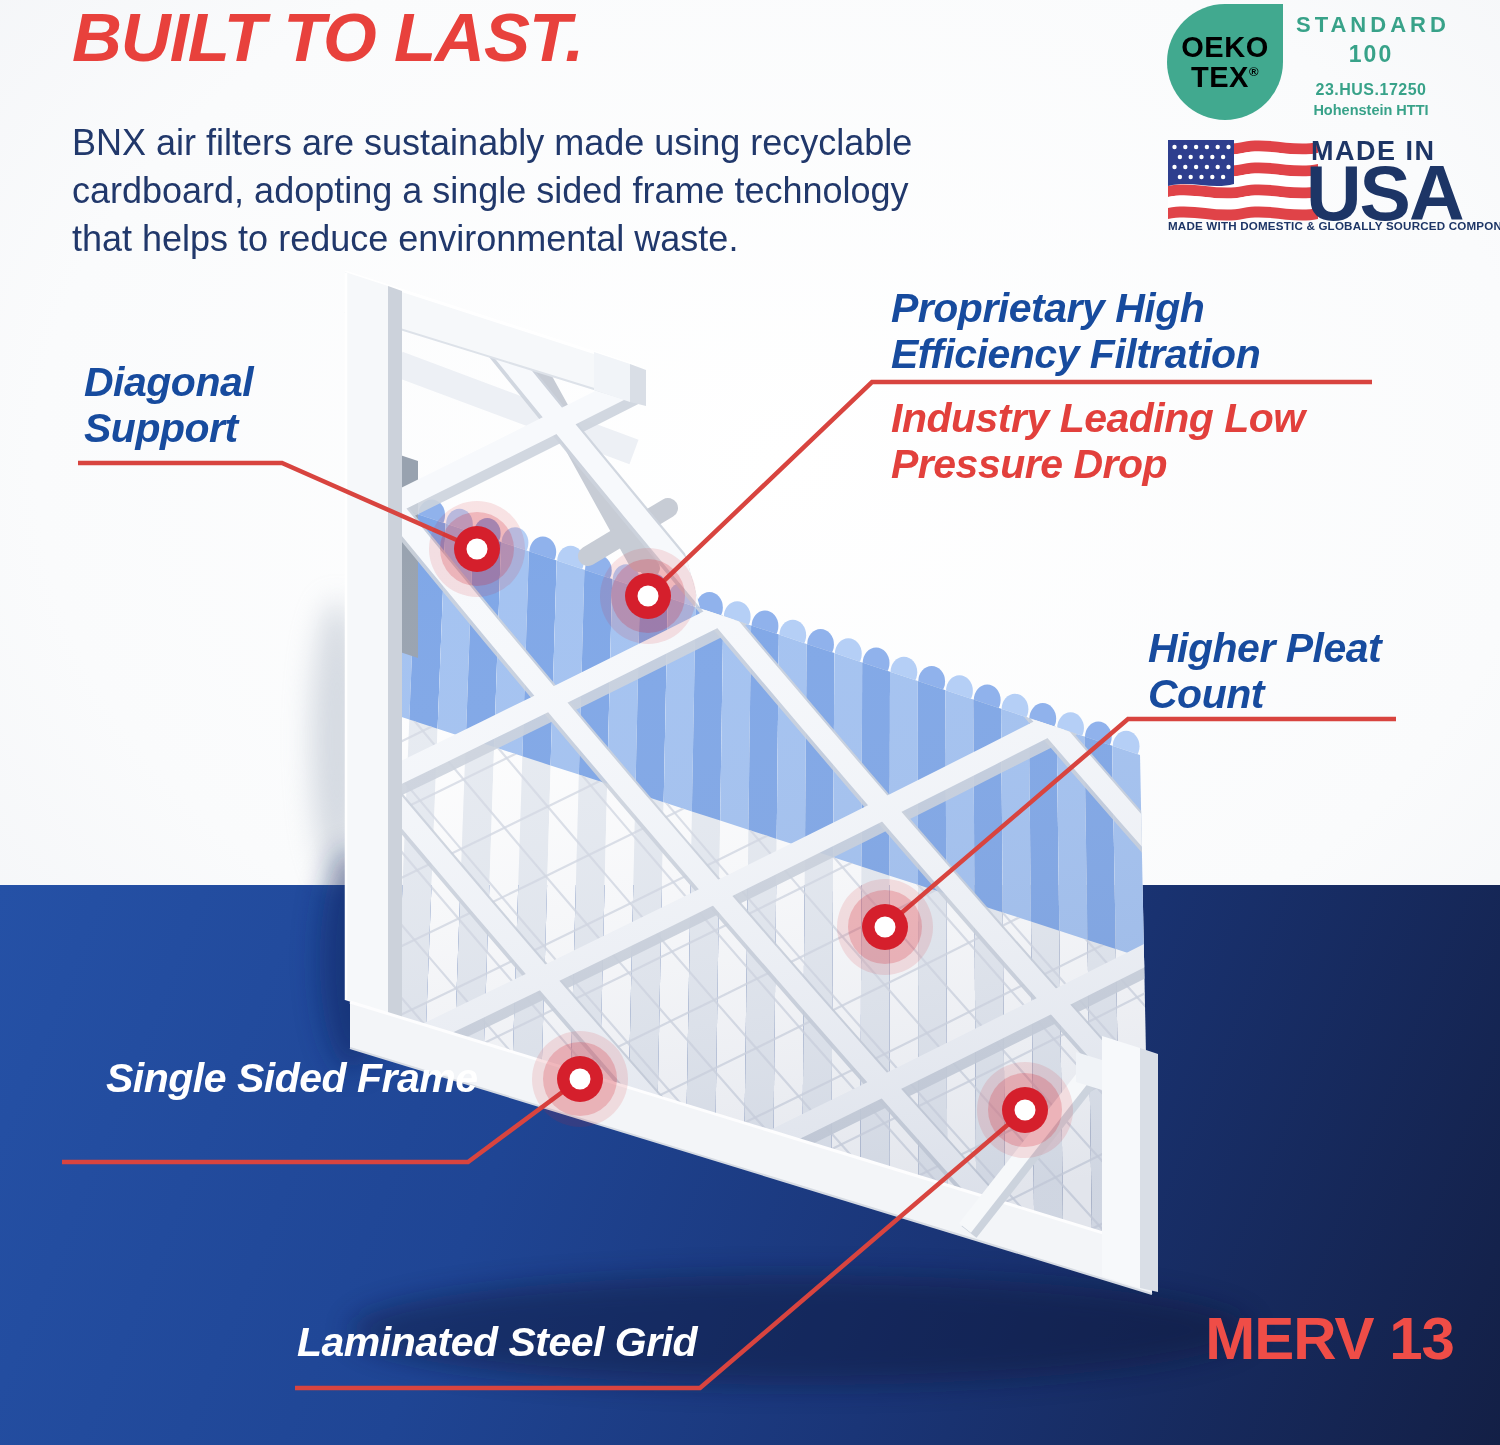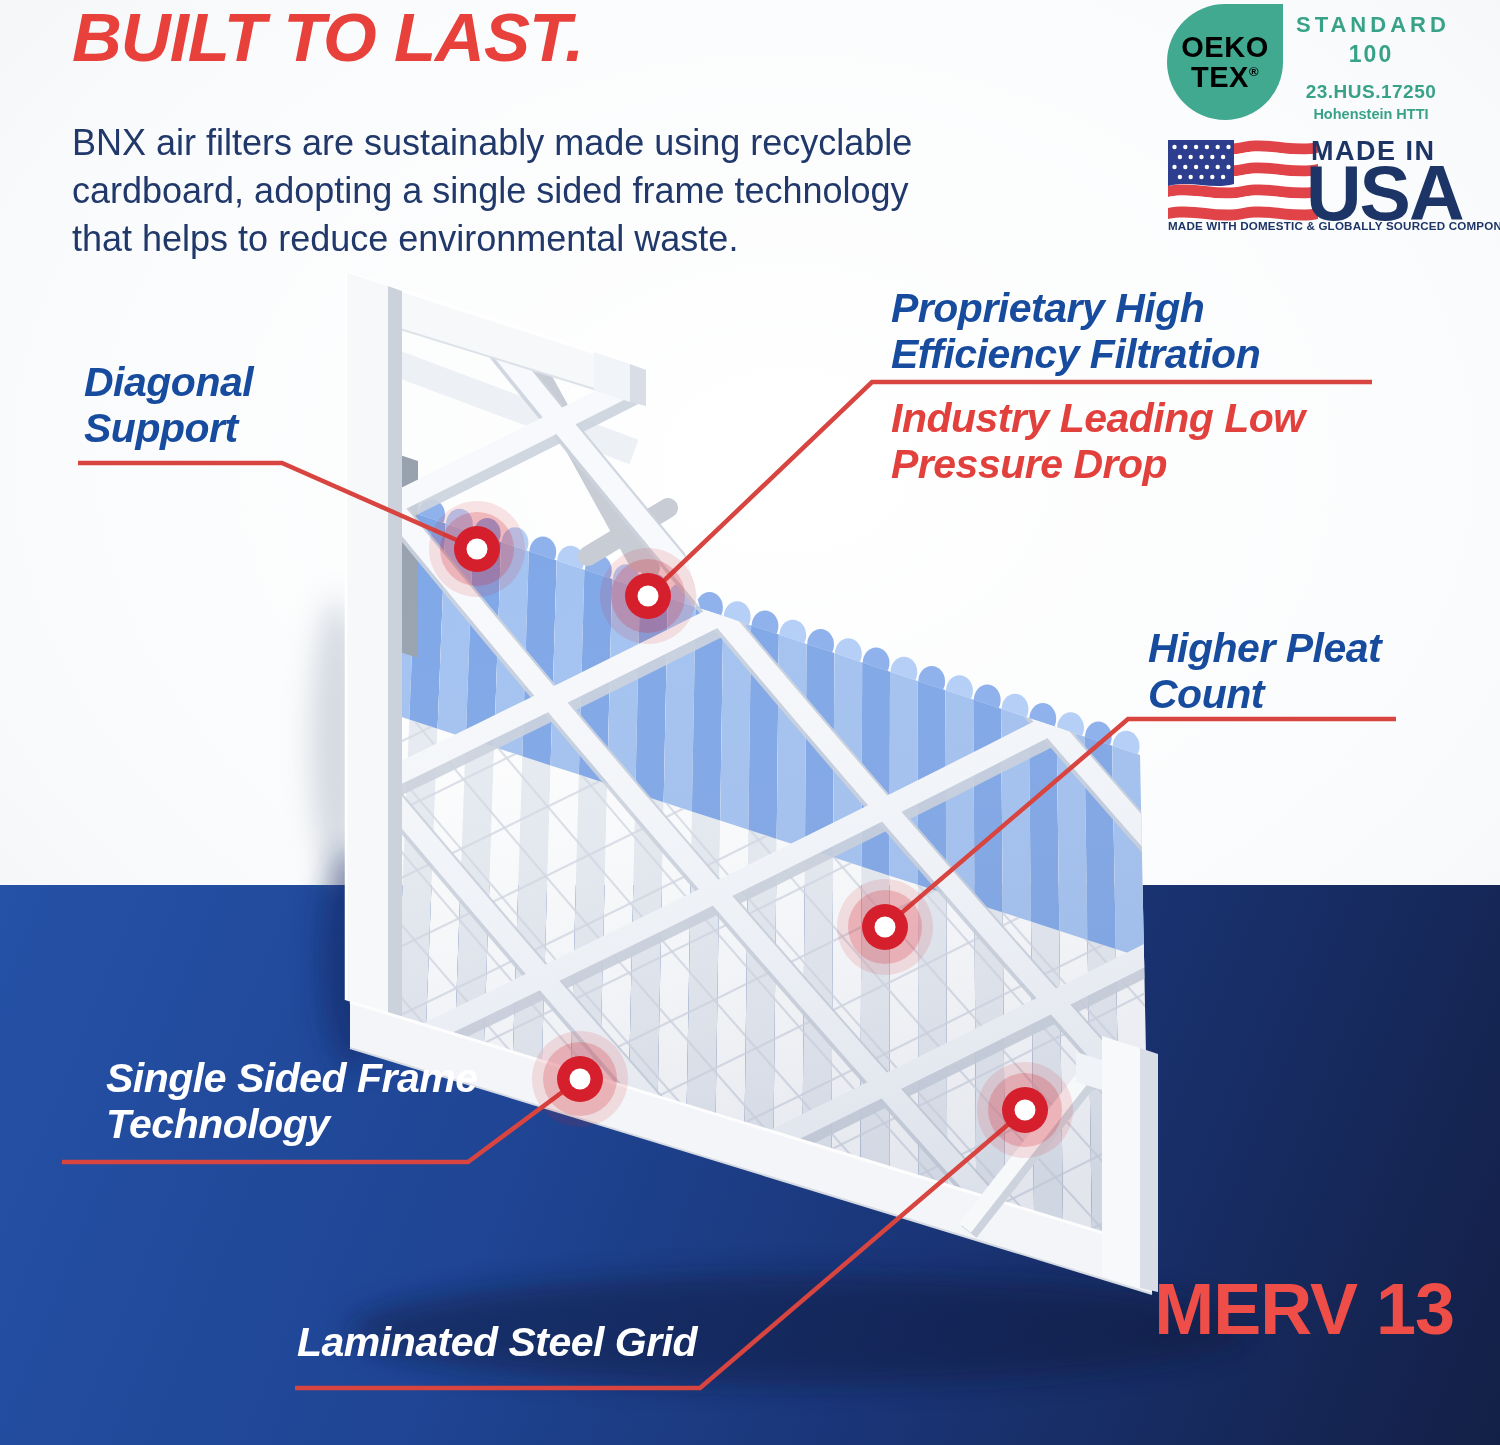--- a/index.html
+++ b/index.html
@@ -21,40 +21,40 @@
     color:var(--headline_red);letter-spacing:-1px;white-space:nowrap;}
   .desc{position:absolute;left:72px;top:86px;font-size:36px;color:var(--body_navy);line-height:1.34;white-space:nowrap;margin-top:33px;}
 
   .oeko{position:absolute;left:1167px;top:4px;width:116px;height:116px;border-radius:50% 0 50% 50%;
     background:var(--teal);color:#000000;display:flex;flex-direction:column;align-items:center;justify-content:center;
     font-weight:bold;font-size:29px;line-height:1.05;letter-spacing:.5px;}
   .oeko sup{font-size:13px;}
   .oekoStd{position:absolute;left:1296px;top:12px;width:150px;text-align:center;color:var(--teal_text);font-weight:bold;}
   .std1{font-size:22px;letter-spacing:4px;}
   .std2{font-size:23px;letter-spacing:2px;margin-top:3px;}
-  .std3{font-size:19px;margin-top:13px;letter-spacing:.5px;}
+  .std3{font-size:16px;margin-top:13px;letter-spacing:.5px;}
   .std4{font-size:14.5px;margin-top:3px;}
 
   .usa{position:absolute;left:1168px;top:136px;width:280px;height:100px;color:var(--usa_navy);}
   #flag{position:absolute;left:0;top:3px;width:150px;height:84px;}
   .madein{position:absolute;left:143px;top:0px;font-size:27px;font-weight:bold;letter-spacing:1.5px;white-space:nowrap;}
   .usaBig{position:absolute;left:138px;top:13px;font-size:77px;font-weight:bold;letter-spacing:-2px;white-space:nowrap;}
   .usaTag{position:absolute;left:0px;top:83px;font-size:11.6px;font-weight:bold;letter-spacing:.2px;white-space:nowrap;}
 
   .callout{position:absolute;font-style:italic;font-weight:bold;font-size:41px;line-height:1.12;
     letter-spacing:-0.5px;white-space:nowrap;}
   .blue{color:var(--callout_blue);} .red{color:var(--callout_red);} .whiteTxt{color:#ffffff;}
   .c0{left:84px;top:360px;}
   .c1{left:891px;top:286px;}
   .c2{left:891px;top:396px;}
   .c3{left:1148px;top:626px;}
   .c4{left:62px;top:1056px;margin-left:44px;}
   .c5{left:297px;top:1320px;}
 
-  .merv{position:absolute;right:56px;top:1268px;font-size:72px;font-weight:bold;
+  .merv{position:absolute;right:56px;top:1304px;font-size:60px;font-weight:bold;
     color:var(--merv_red);letter-spacing:-1px;white-space:nowrap;}
 </style>
 </head>
 <body>
 
 <div class="canvas">
   <div class="bg-bottom"></div>
 
   <svg id="scene" viewBox="0 0 1500 1445">
       <defs>
@@ -422,20 +422,19 @@
   <div class="callout c2 red">
     <div>Industry Leading Low</div>
     <div>Pressure Drop</div>
   </div>
   <div class="callout c3 blue">
     <div>Higher Pleat</div>
     <div>Count</div>
   </div>
   <div class="callout c4 whiteTxt">
     <div>Single Sided Frame</div>
-    <div>Technology</div>
   </div>
   <div class="callout c5 whiteTxt">
     <div>Laminated Steel Grid</div>
   </div>
 
   <div class="merv">MERV 13</div>
 </div>
 
 </body></html>

